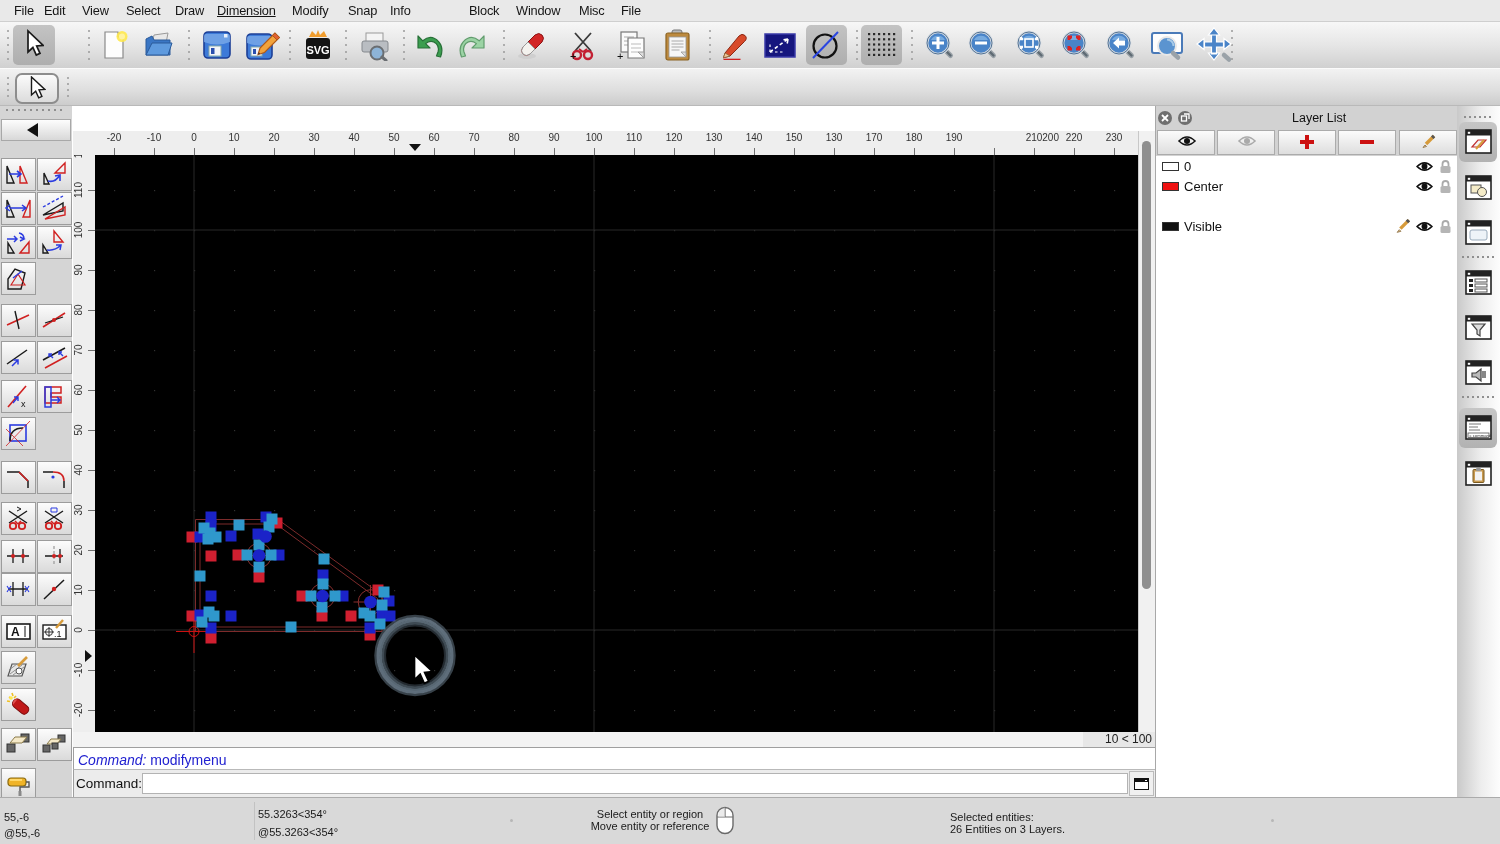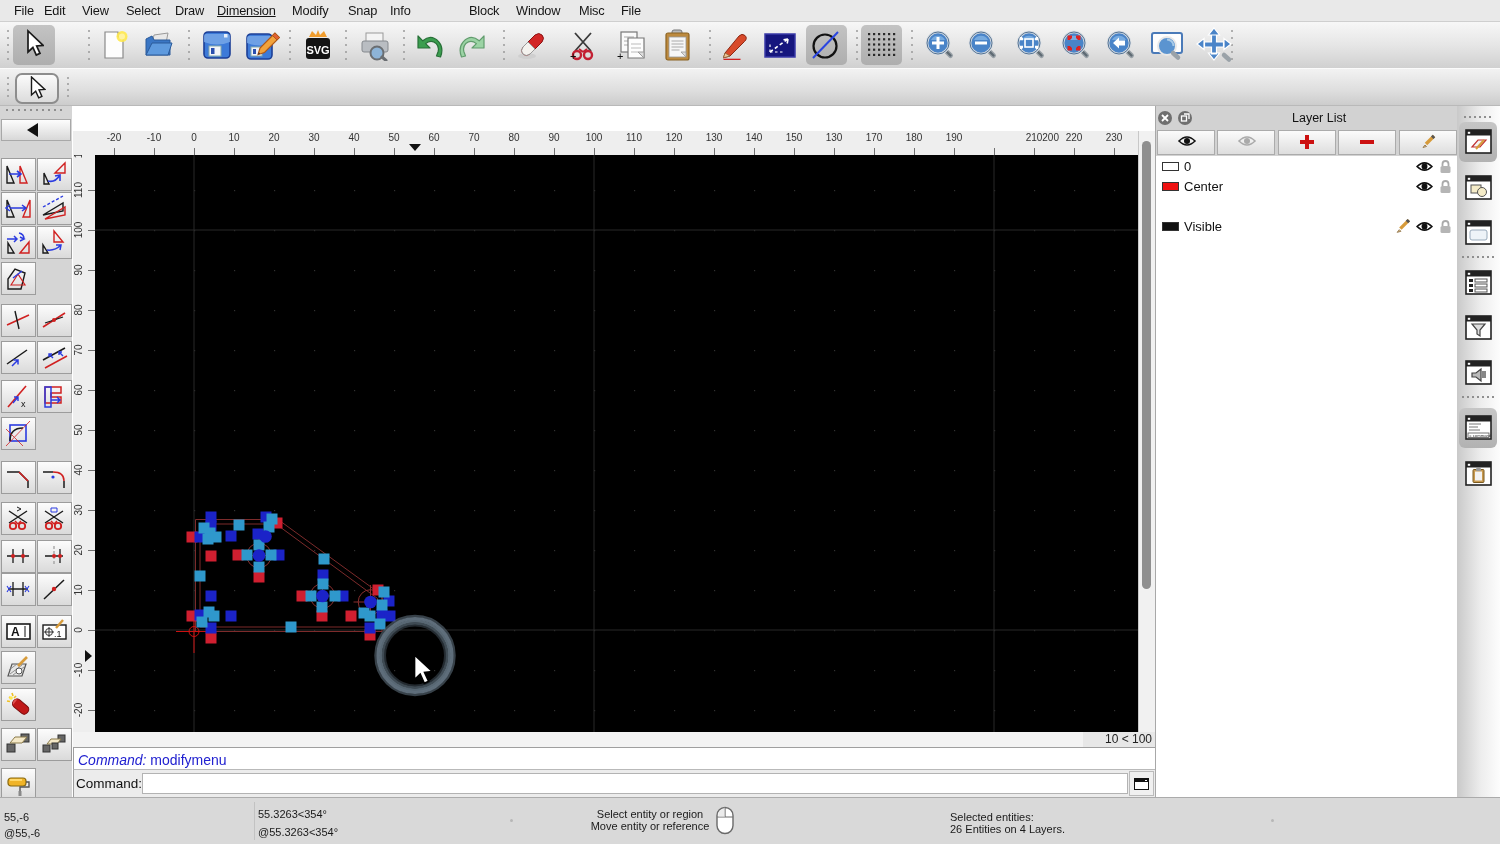--- a/index.html
+++ b/index.html
@@ -1200,15 +1200,15 @@
 <span class="abs" style="left:258px;top:28px;font-size:11px;color:#1a1a1a;">@55.3263&lt;354°</span>
 <div class="abs" style="left:510px;top:21px;width:3px;height:3px;background:#b7b7b7;border-radius:2px;"></div>
 <div class="abs" style="left:500px;top:10px;width:300px;text-align:center;font-size:11px;color:#1a1a1a;">Select entity or region</div>
 <div class="abs" style="left:500px;top:22px;width:300px;text-align:center;font-size:11px;color:#1a1a1a;">Move entity or reference</div>
 <svg class="abs" style="left:714px;top:8px;" width="22" height="30" viewBox="0 0 22 30">
         <rect x="3" y="1.5" width="16" height="26" rx="8" fill="#fff" stroke="#6a6a6a" stroke-width="1.4"></rect>
         <path d="M11 1.5 V11 M3.2 11 H18.8" stroke="#6a6a6a" stroke-width="1.2"></path>
         <path d="M9 3 a6 5 0 0 0 -4.6 4.8 V11 H11 V1.6 a8 8 0 0 0 -2 1.4 Z" fill="#ddd" opacity="0.6"></path>
       </svg>
 <span class="abs" style="left:950px;top:13px;font-size:11px;color:#1a1a1a;">Selected entities:</span>
-<span class="abs" style="left:950px;top:25px;font-size:11px;color:#1a1a1a;">26 Entities on 4 Layers.</span>
+<span class="abs" style="left:950px;top:25px;font-size:11px;color:#1a1a1a;">26 Entities on 3 Layers.</span>
 <div class="abs" style="left:1271px;top:21px;width:3px;height:3px;background:#b7b7b7;border-radius:2px;"></div>
 </div>
 </div>
 </body></html>

